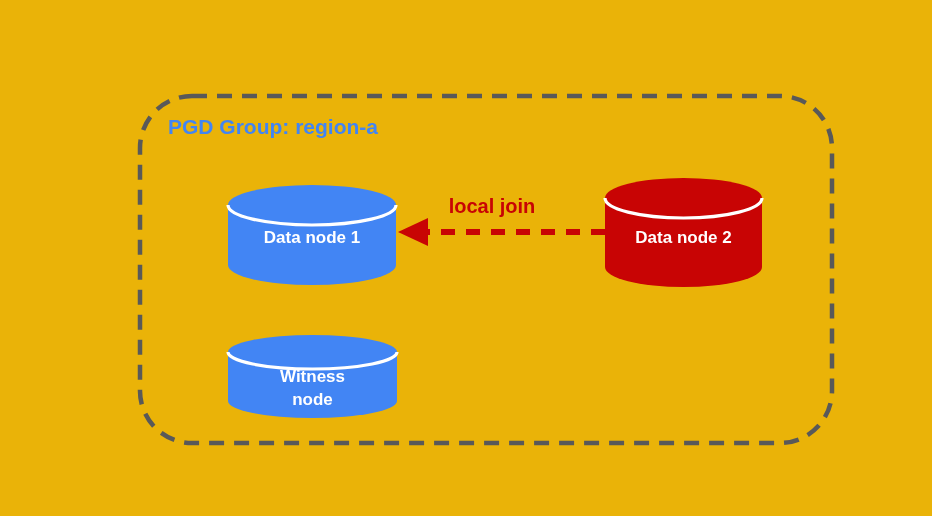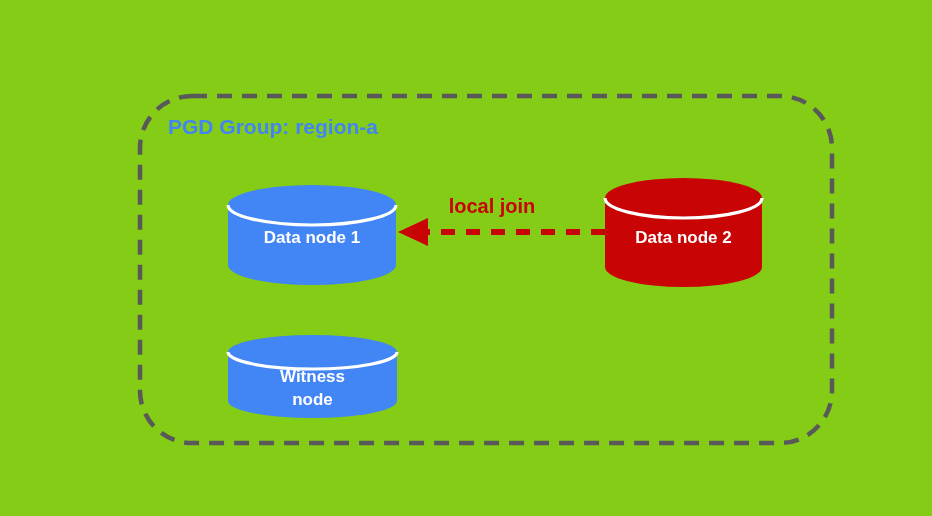--- a/index.html
+++ b/index.html
@@ -7,21 +7,21 @@
     padding: 0;
     background: #ffffff;
     width: 932px;
     height: 516px;
     overflow: hidden;
   }
   .canvas {
     position: relative;
     width: 932px;
     height: 516px;
-    background: #84cc16;
+    background: #eab308;
   }
   svg {
     display: block;
     font-family: "Liberation Sans", sans-serif;
   }
   .group-title {
     font-family: "Liberation Sans", sans-serif;
     font-size: 21px;
     font-weight: bold;
   }

